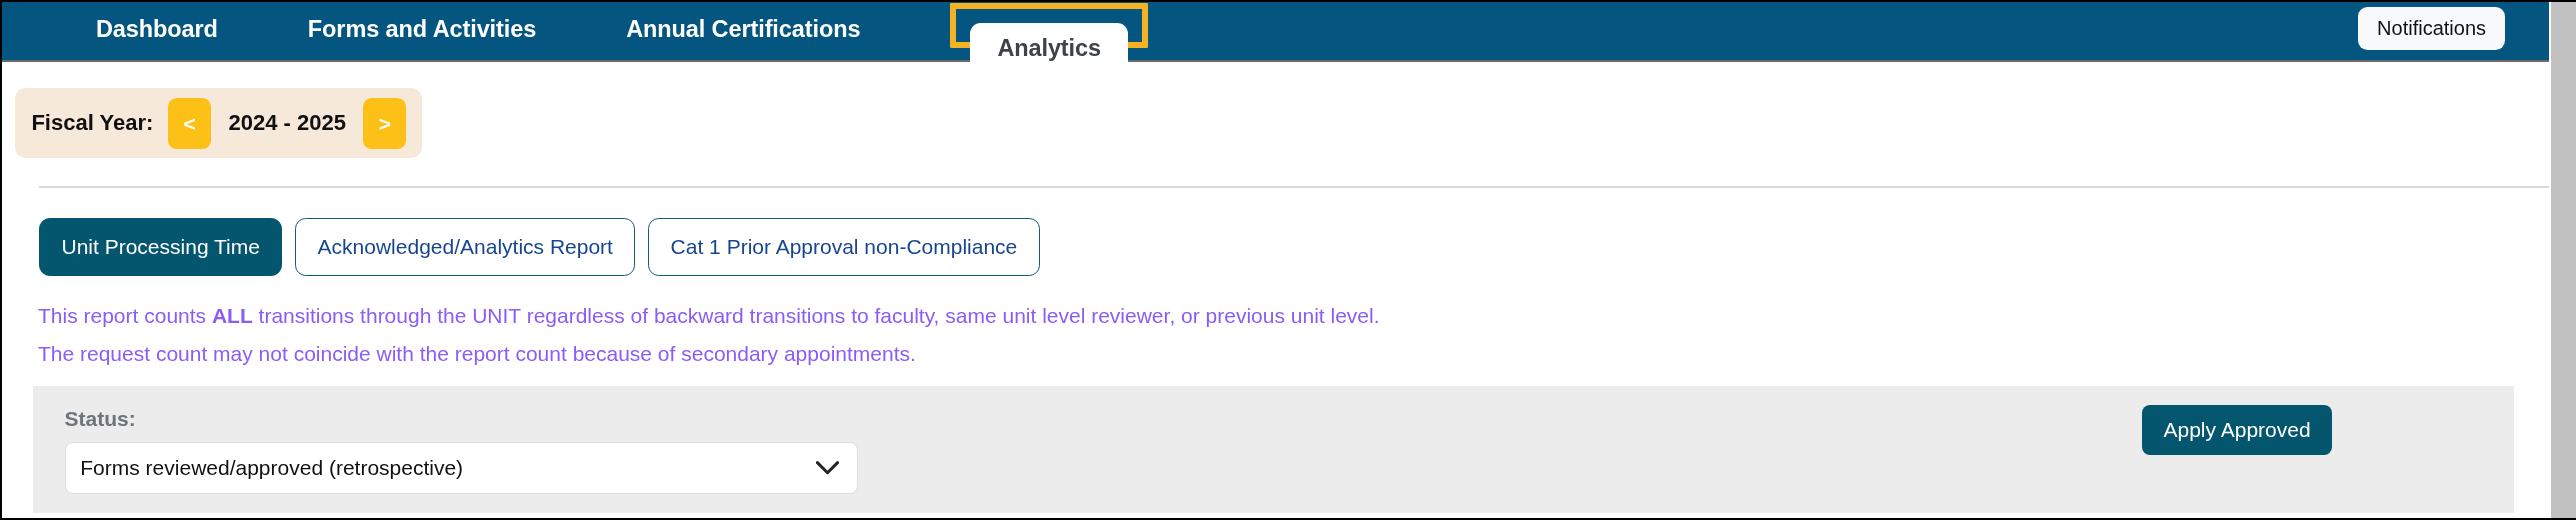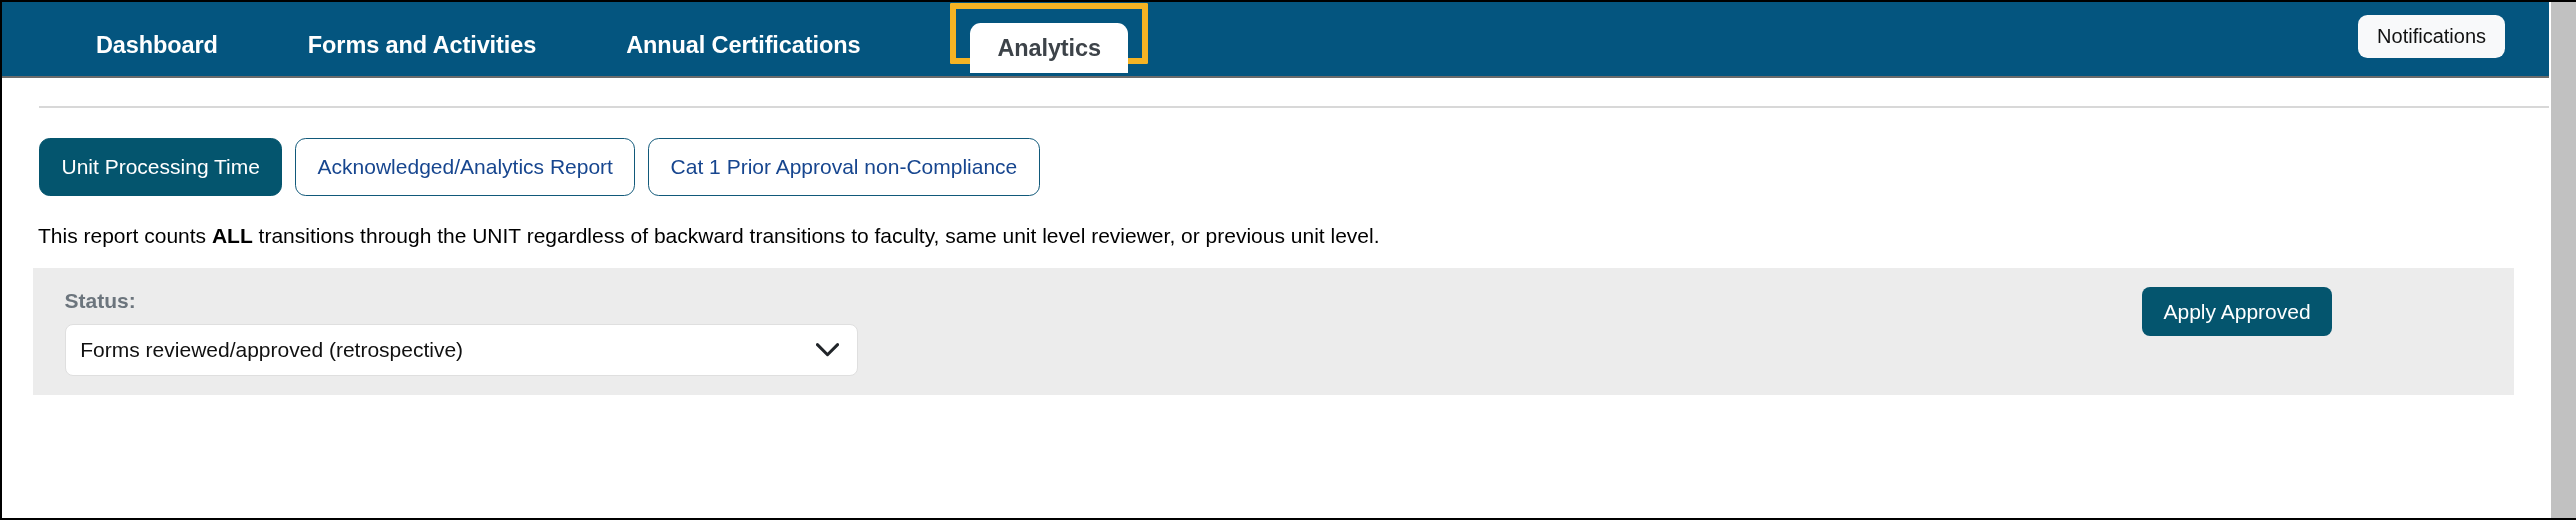--- a/index.html
+++ b/index.html
@@ -53,21 +53,21 @@
     top: 0;
     left: 0;
     right: 27px;
     bottom: 0;
     background: #ffffff;
   }
 
   
   #navbar {
     position: relative;
-    height: 76px;
+    height: 60px;
     background: #04557f;
     border-bottom: 2px solid #6b6b6b;
   }
   .nav-items {
     display: flex;
     align-items: flex-end;
     height: 100%;
     padding-left: 71px;
   }
   .nav-tab {
@@ -107,21 +107,21 @@
     display: flex;
     align-items: center;
     justify-content: center;
     padding: 0 27px;
     font-size: 23.5px;
   }
 
   
   #notifications-btn {
     position: absolute;
-    top: 13px;
+    top: 5px;
     right: 44px;
     background: #f8f9fa;
     color: #111111;
     font-size: 20px;
     border: none;
     border-radius: 9.4px;
     padding: 10px 19px;
     cursor: pointer;
     font-family: "Liberation Sans", sans-serif;
     white-space: nowrap;
@@ -202,21 +202,21 @@
   .report-tab.unselected {
     background: #ffffff;
     color: #17468f;
     border: 1.3px solid #11597a;
     margin-left: 12.7px;
   }
 
   
   .desc-line {
     font-size: 21px;
-    color: #000000;
+    color: #8b5cf6;
     margin: 0 0 0 36px;
     line-height: 1.0;
     white-space: nowrap;
   }
   #desc-1 { margin-top: 29px; }
   #desc-2 { margin-top: 17.4px; }
   .desc-line b { font-weight: bold; }
 
   
   #filter-panel {
@@ -298,34 +298,41 @@
         <div id="analytics-focus-wrap">
           <div class="nav-tab active">Analytics</div>
         </div>
 
       </div>
 
       <button id="notifications-btn">Notifications</button>
     </div>
 
     
+    <div id="fiscal-year-bar">
+      <span id="fiscal-year-label">Fiscal Year:</span>
+      <button class="fy-arrow">&lt;</button>
+      <span id="fiscal-year-value">2024 - 2025</span>
+      <button class="fy-arrow">&gt;</button>
+    </div>
 
     
     <hr id="divider">
 
     
     <div id="report-tabs">
       <div class="report-tab selected">Unit Processing Time</div>
       <div class="report-tab unselected">Acknowledged/Analytics Report</div>
       <div class="report-tab unselected">Cat 1 Prior Approval non-Compliance</div>
     </div>
 
     
     <p class="desc-line" id="desc-1"><span>This report counts </span><b>ALL</b><span> transitions through the UNIT regardless of backward transitions to faculty, same unit level reviewer, or previous unit level.</span></p>
 
+    <p class="desc-line" id="desc-2">The request count may not coincide with the report count because of secondary appointments.</p>
 
     
     <div id="filter-panel">
 
       <div id="status-label">Status:</div>
 
       <div id="status-select-wrap">
         <div id="status-select">Forms reviewed/approved (retrospective)</div>
         <span id="status-chevron">
           <svg width="23" height="14.8" viewBox="0 0 34 22" xmlns="http://www.w3.org/2000/svg">

